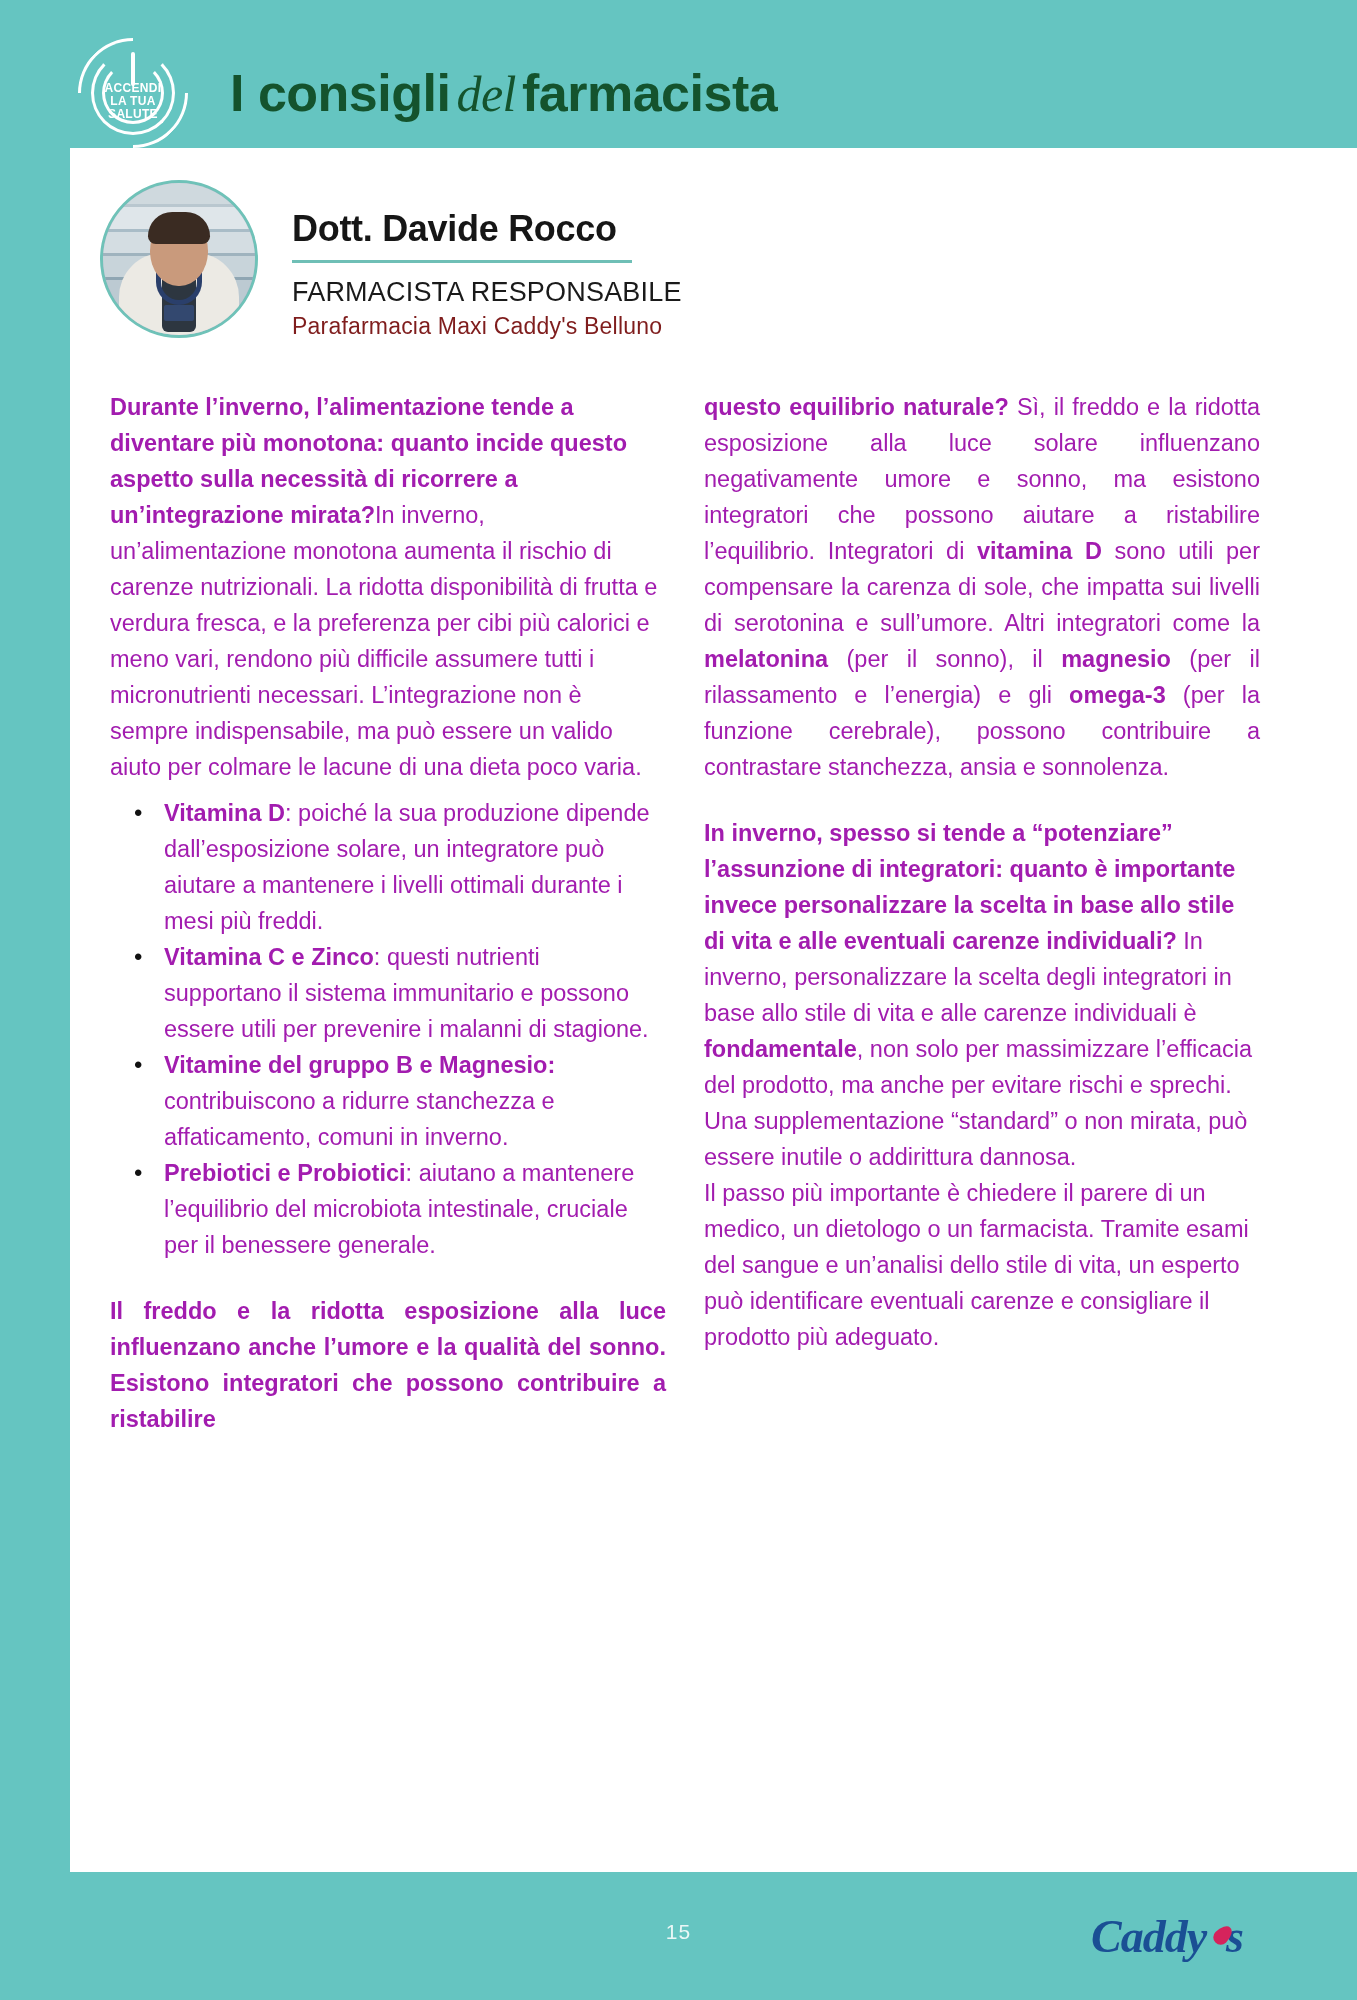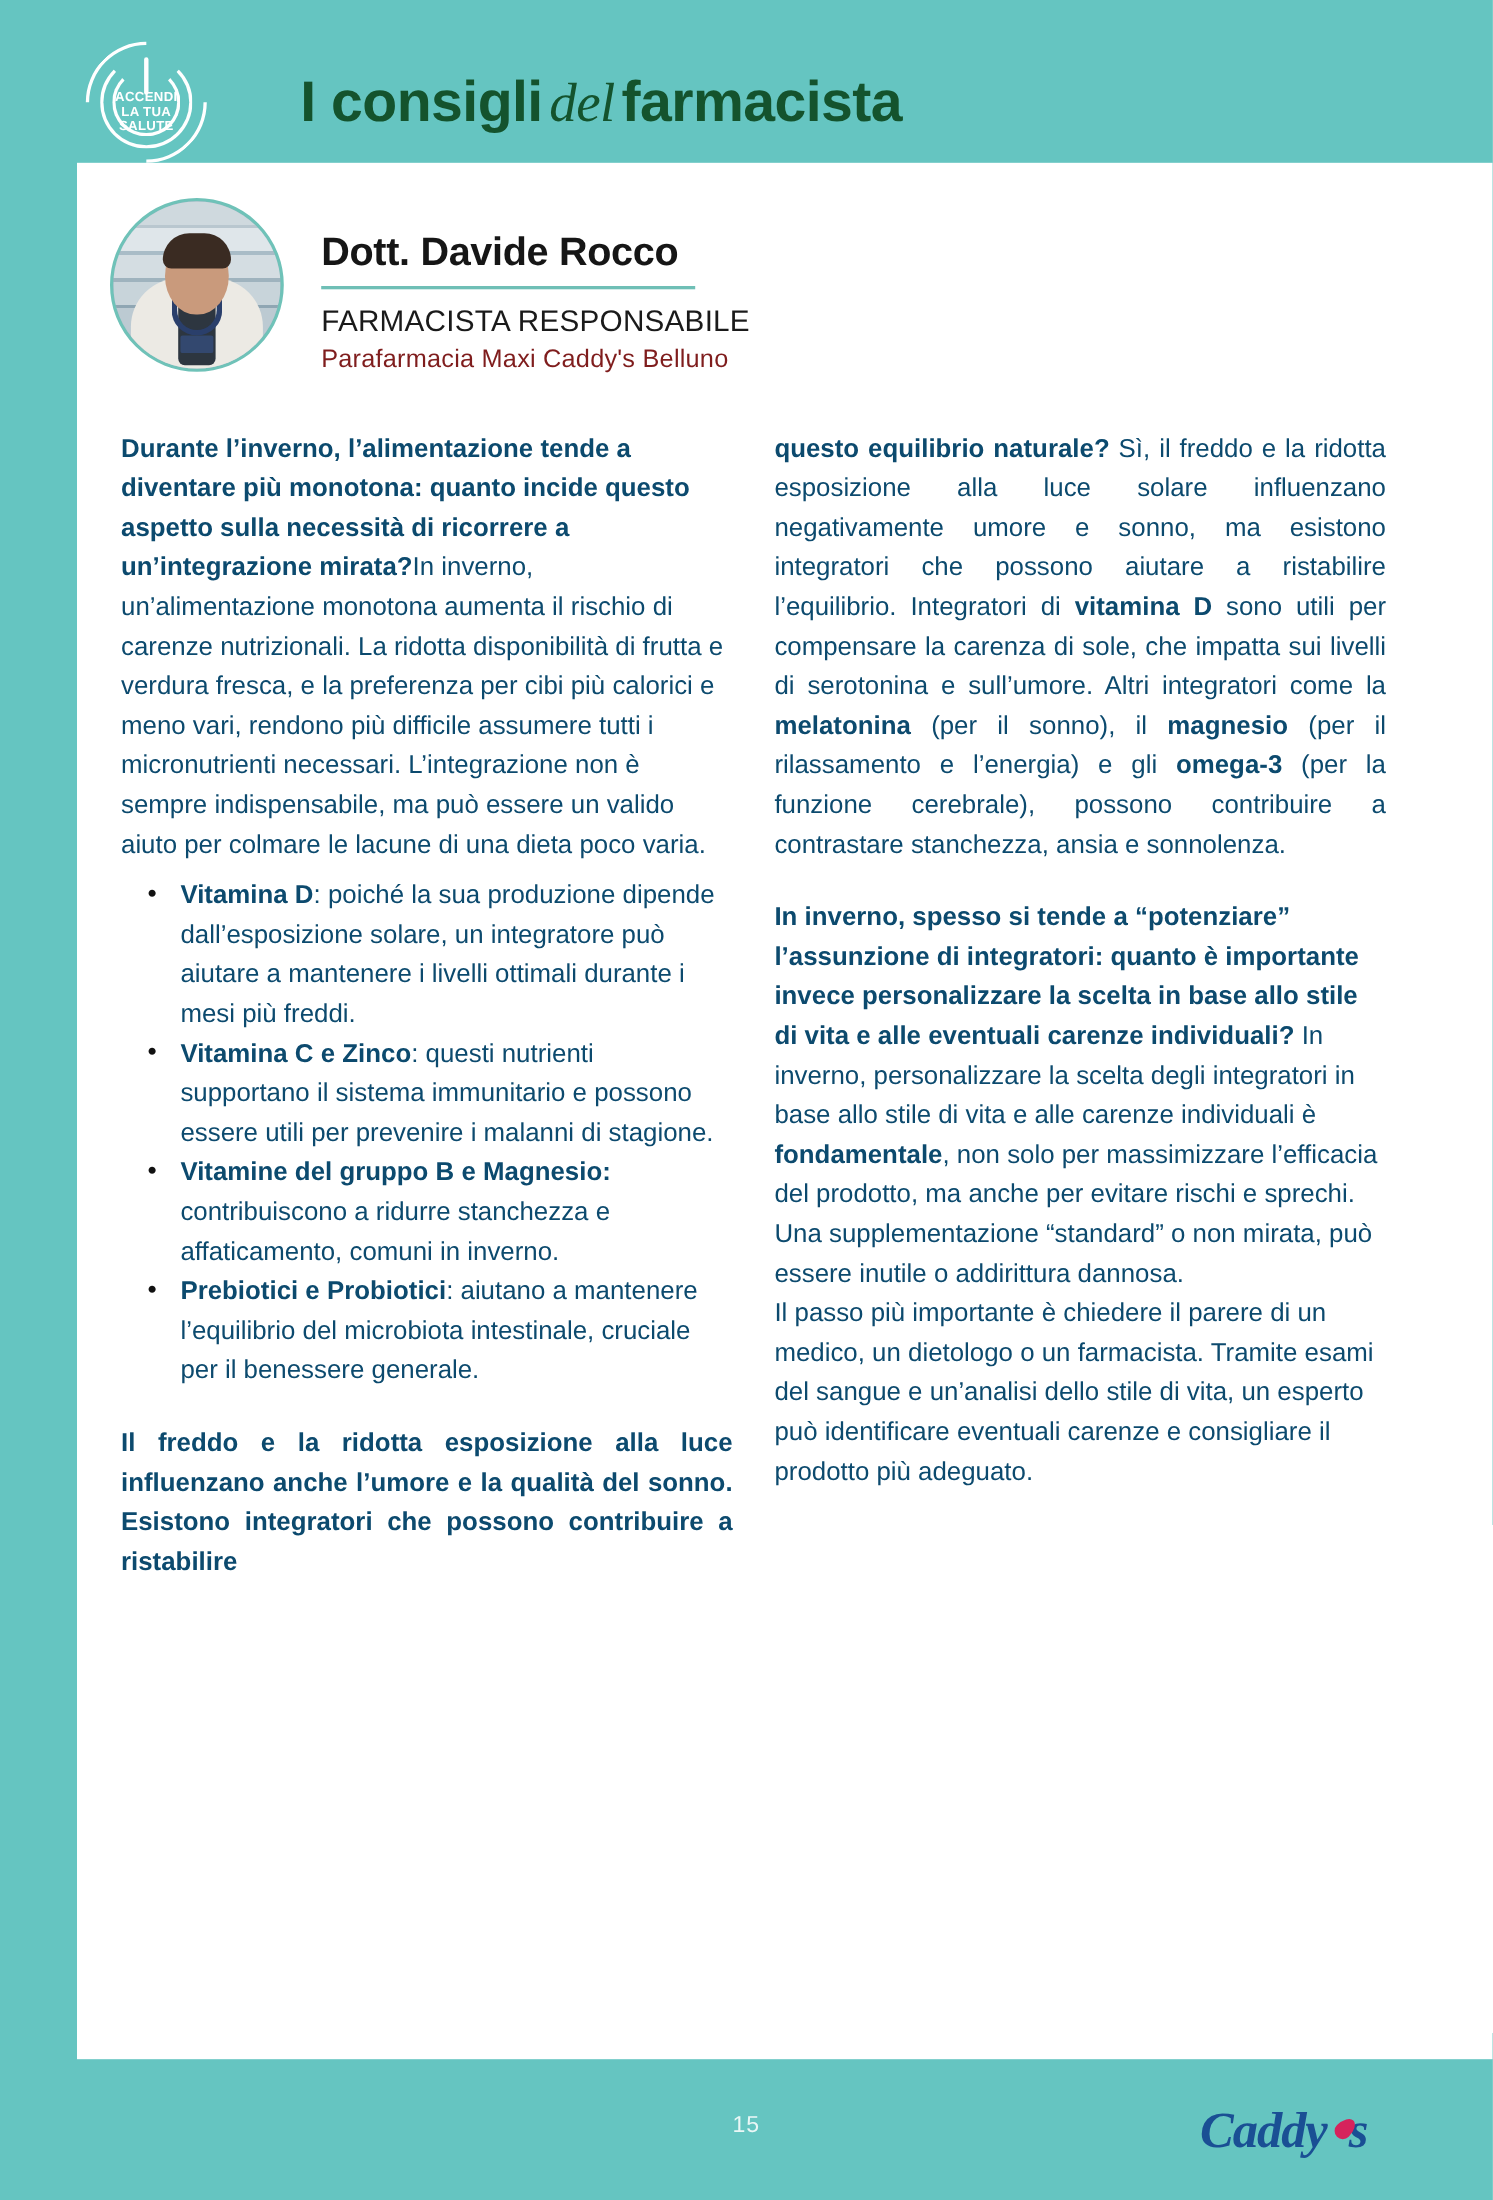--- a/index.html
+++ b/index.html
@@ -24,21 +24,20 @@
 
   
   .header {
     position: absolute;
     top: 0; left: 0;
     width: 1357px;
     height: 186px;
     display: flex;
     align-items: center;
     padding-left: 78px;
-    gap: 43px;
   }
 
   .brand-logo {
     position: relative;
     width: 110px;
     height: 110px;
     flex: 0 0 110px;
   }
   .brand-logo .ring-outer,
   .brand-logo .ring-inner {
@@ -219,21 +218,21 @@
   
   .columns {
     display: flex;
     gap: 38px;
     padding: 46px 46px 0 40px;
   }
   .col {
     width: 556px;
     font-size: 23.5px;
     line-height: 36px;
-    color: #0c4a6e;
+    color: #a21caf;
   }
   .col p { margin: 0; }
   .col p.gap { margin-top: 30px; }
   .col .q {
     font-weight: 700;
   }
   .col .just { text-align: justify; }
   .col .just-b { text-align: justify; font-weight: 700; }
 
   ul.bullets {

